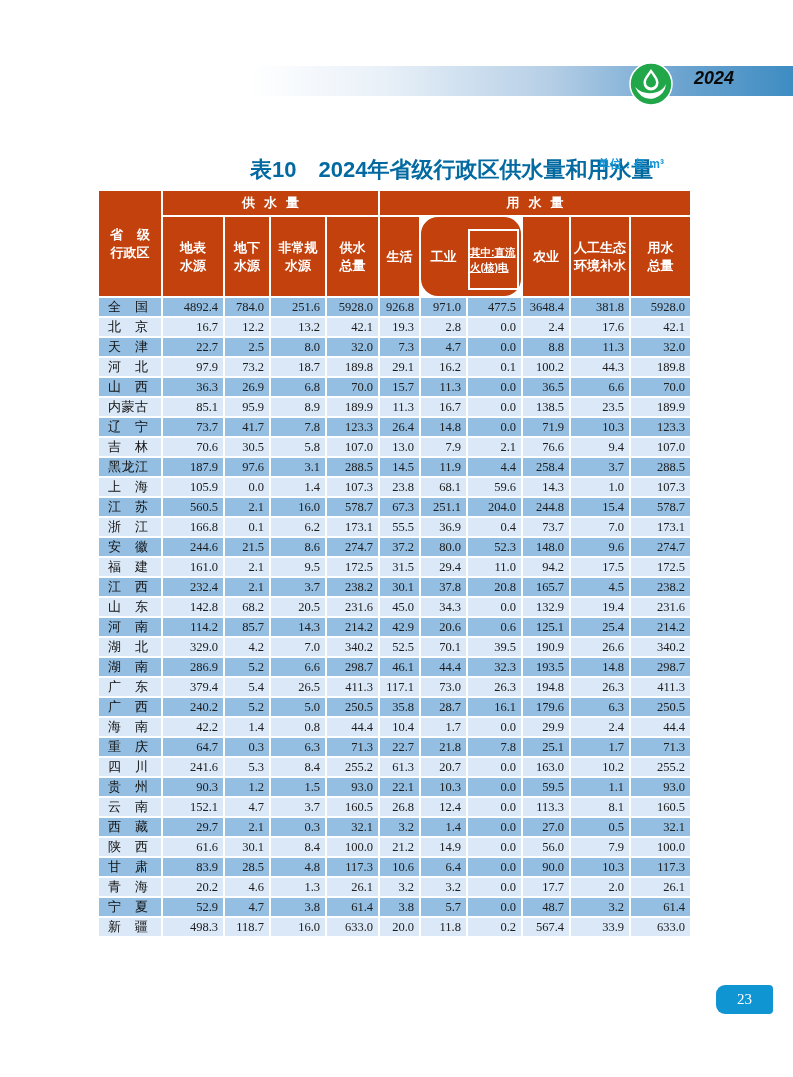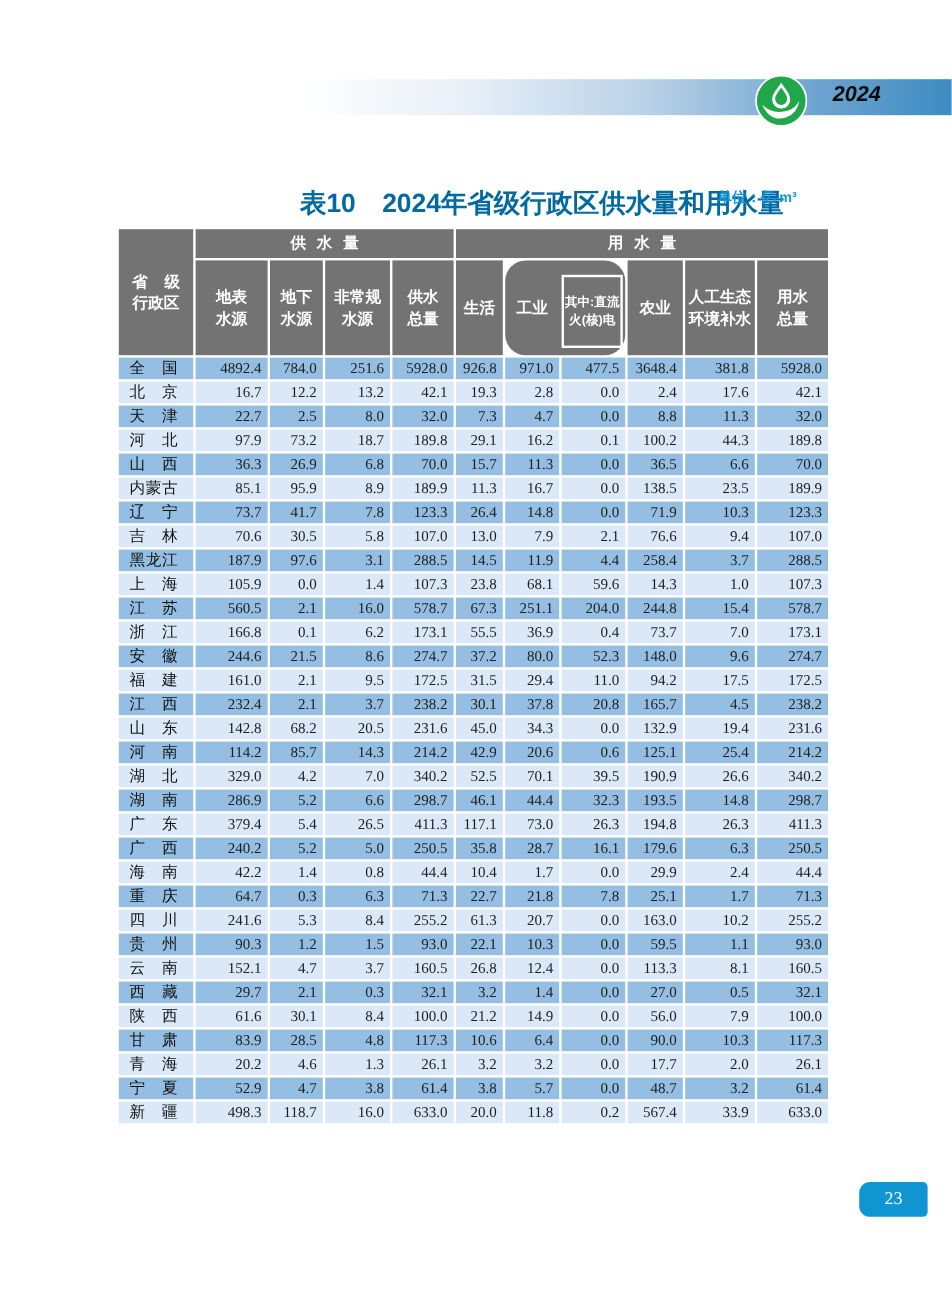--- a/index.html
+++ b/index.html
@@ -31,35 +31,35 @@
   .table-unit{
     position:absolute;left:598px;top:156px;
     font-weight:bold;font-size:12px;color:#1695d6;white-space:pre;
   }
   
   table.water{
     position:absolute;left:97px;top:189px;
     border-collapse:separate;border-spacing:2px;table-layout:fixed;
   }
   table.water th{
-    background:#737373;color:#ffffff;font-weight:bold;font-size:13px;
+    background:#c2410c;color:#ffffff;font-weight:bold;font-size:13px;
     padding:0;line-height:18px;vertical-align:middle;text-align:center;
   }
   th.group{height:24px;letter-spacing:9px;text-indent:9px;}
   th.sub{height:79px;line-height:19px;}
   th.prov-head{text-align:left;padding-left:11px;}
   .jname{display:inline-block;width:40px;text-align:justify;text-align-last:justify;}
   
   th.ind-combo{position:relative;border-radius:17px;}
   .ind-label{position:absolute;left:0;top:0;width:45px;height:100%;display:flex;align-items:center;justify-content:center;}
   .sub-box{
     position:absolute;left:47px;right:2px;top:12px;bottom:6px;
     border:2px solid #ffffff;display:flex;flex-direction:column;
-    align-items:center;justify-content:center;
-    font-size:10.5px;line-height:15px;letter-spacing:0;font-weight:bold;
+    align-items:flex-start;justify-content:center;
+    font-size:10.5px;line-height:15px;letter-spacing:0;font-weight:bold;text-decoration:underline;
   }
   table.water td{
     height:18px;padding:0 5px 0 0;font-family:"Liberation Serif",serif;
     font-size:12.5px;color:#1d1d1d;text-align:right;vertical-align:middle;
   }
   table.water td.prov{
     text-align:left;padding:0 0 0 9px;font-size:13px;color:#111111;
   }
   table.water tbody tr:nth-child(odd) td{background:#94bfe3;}
   table.water tbody tr:nth-child(even) td{background:#dae8f7;}

